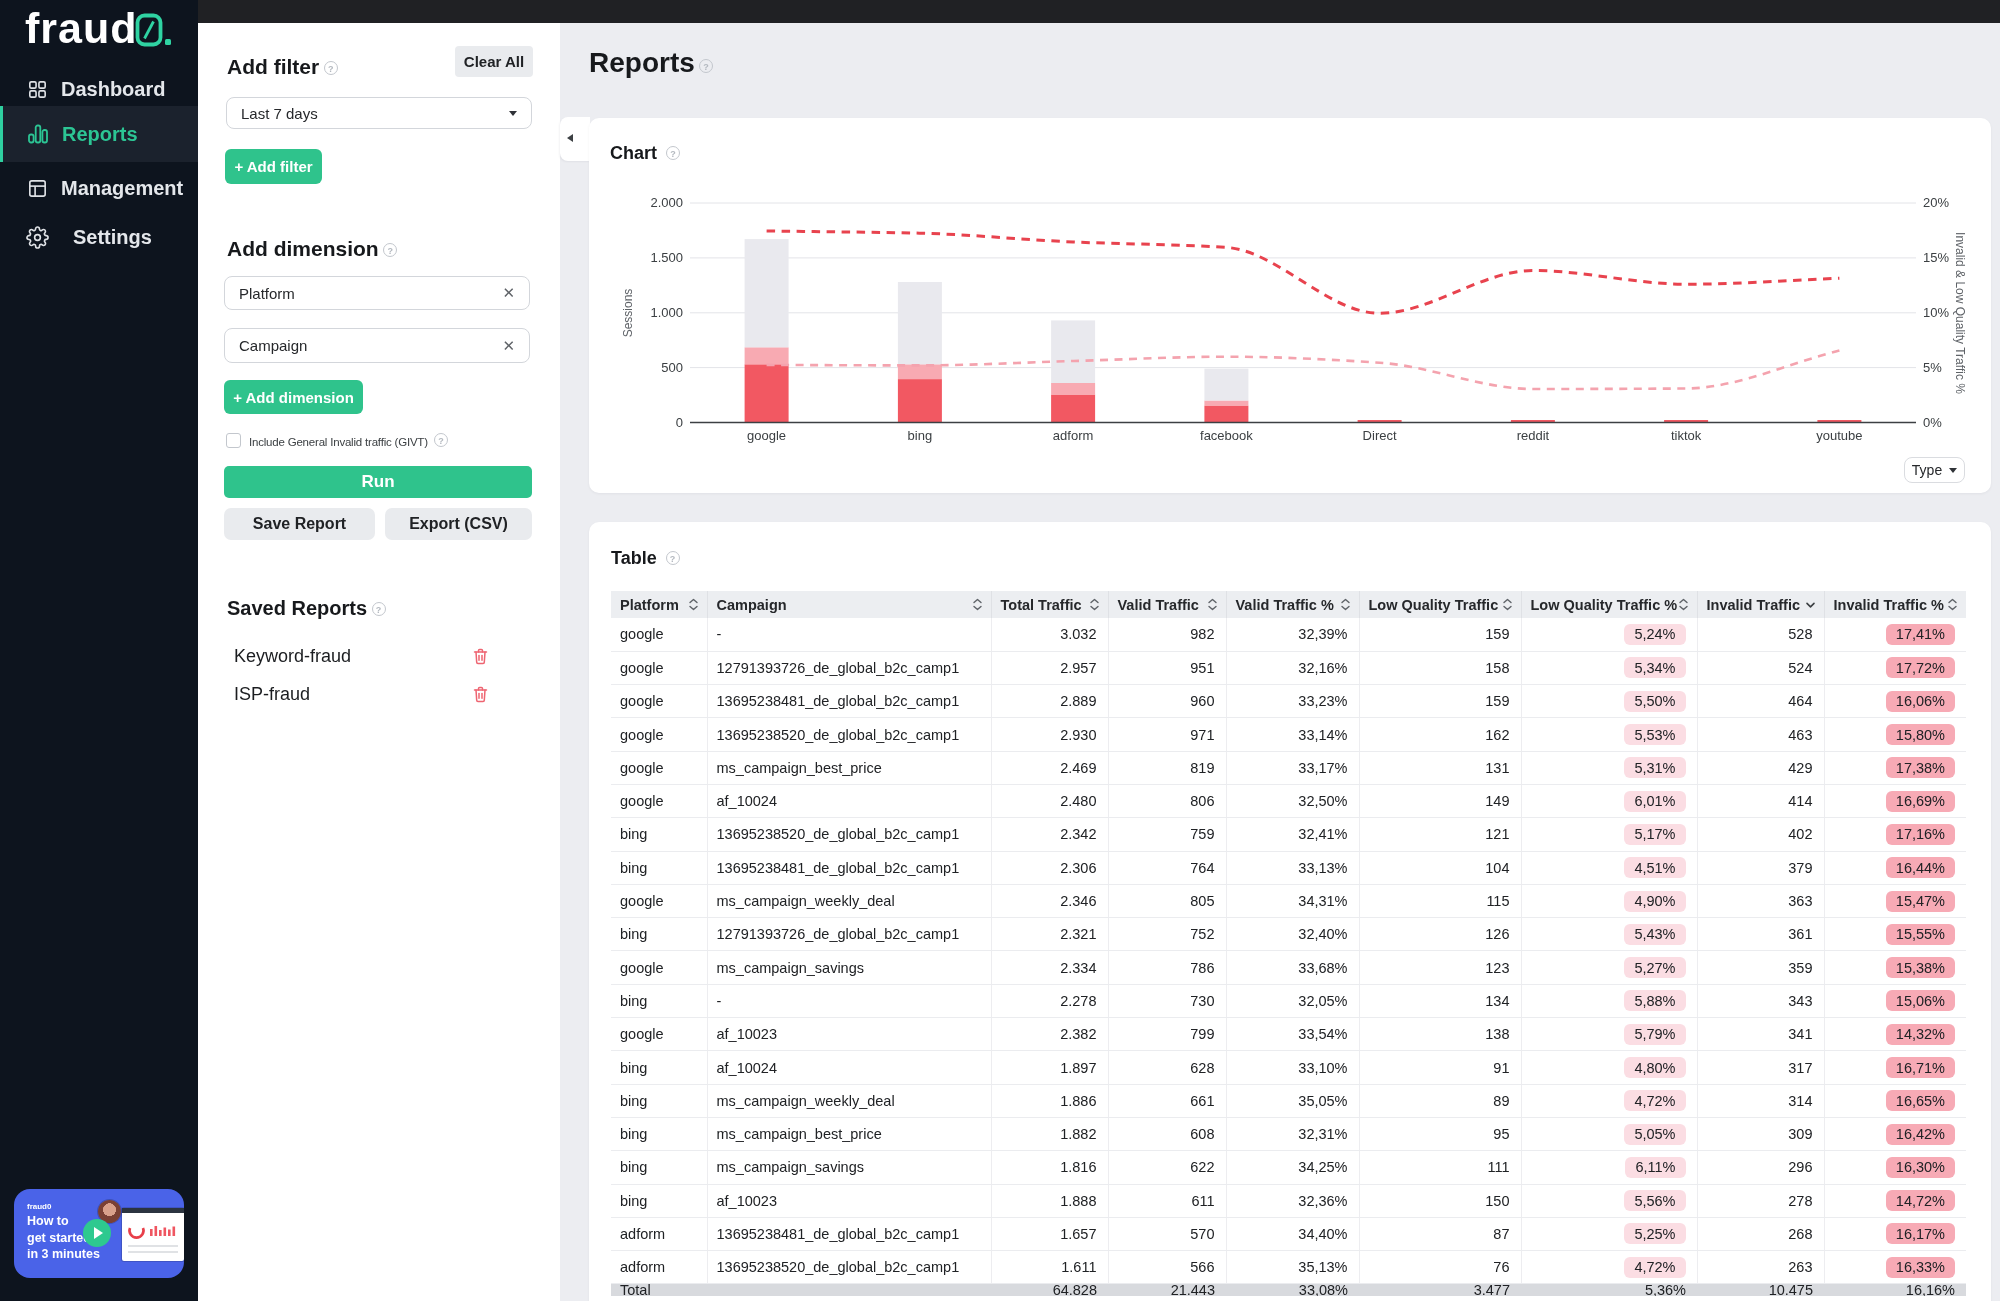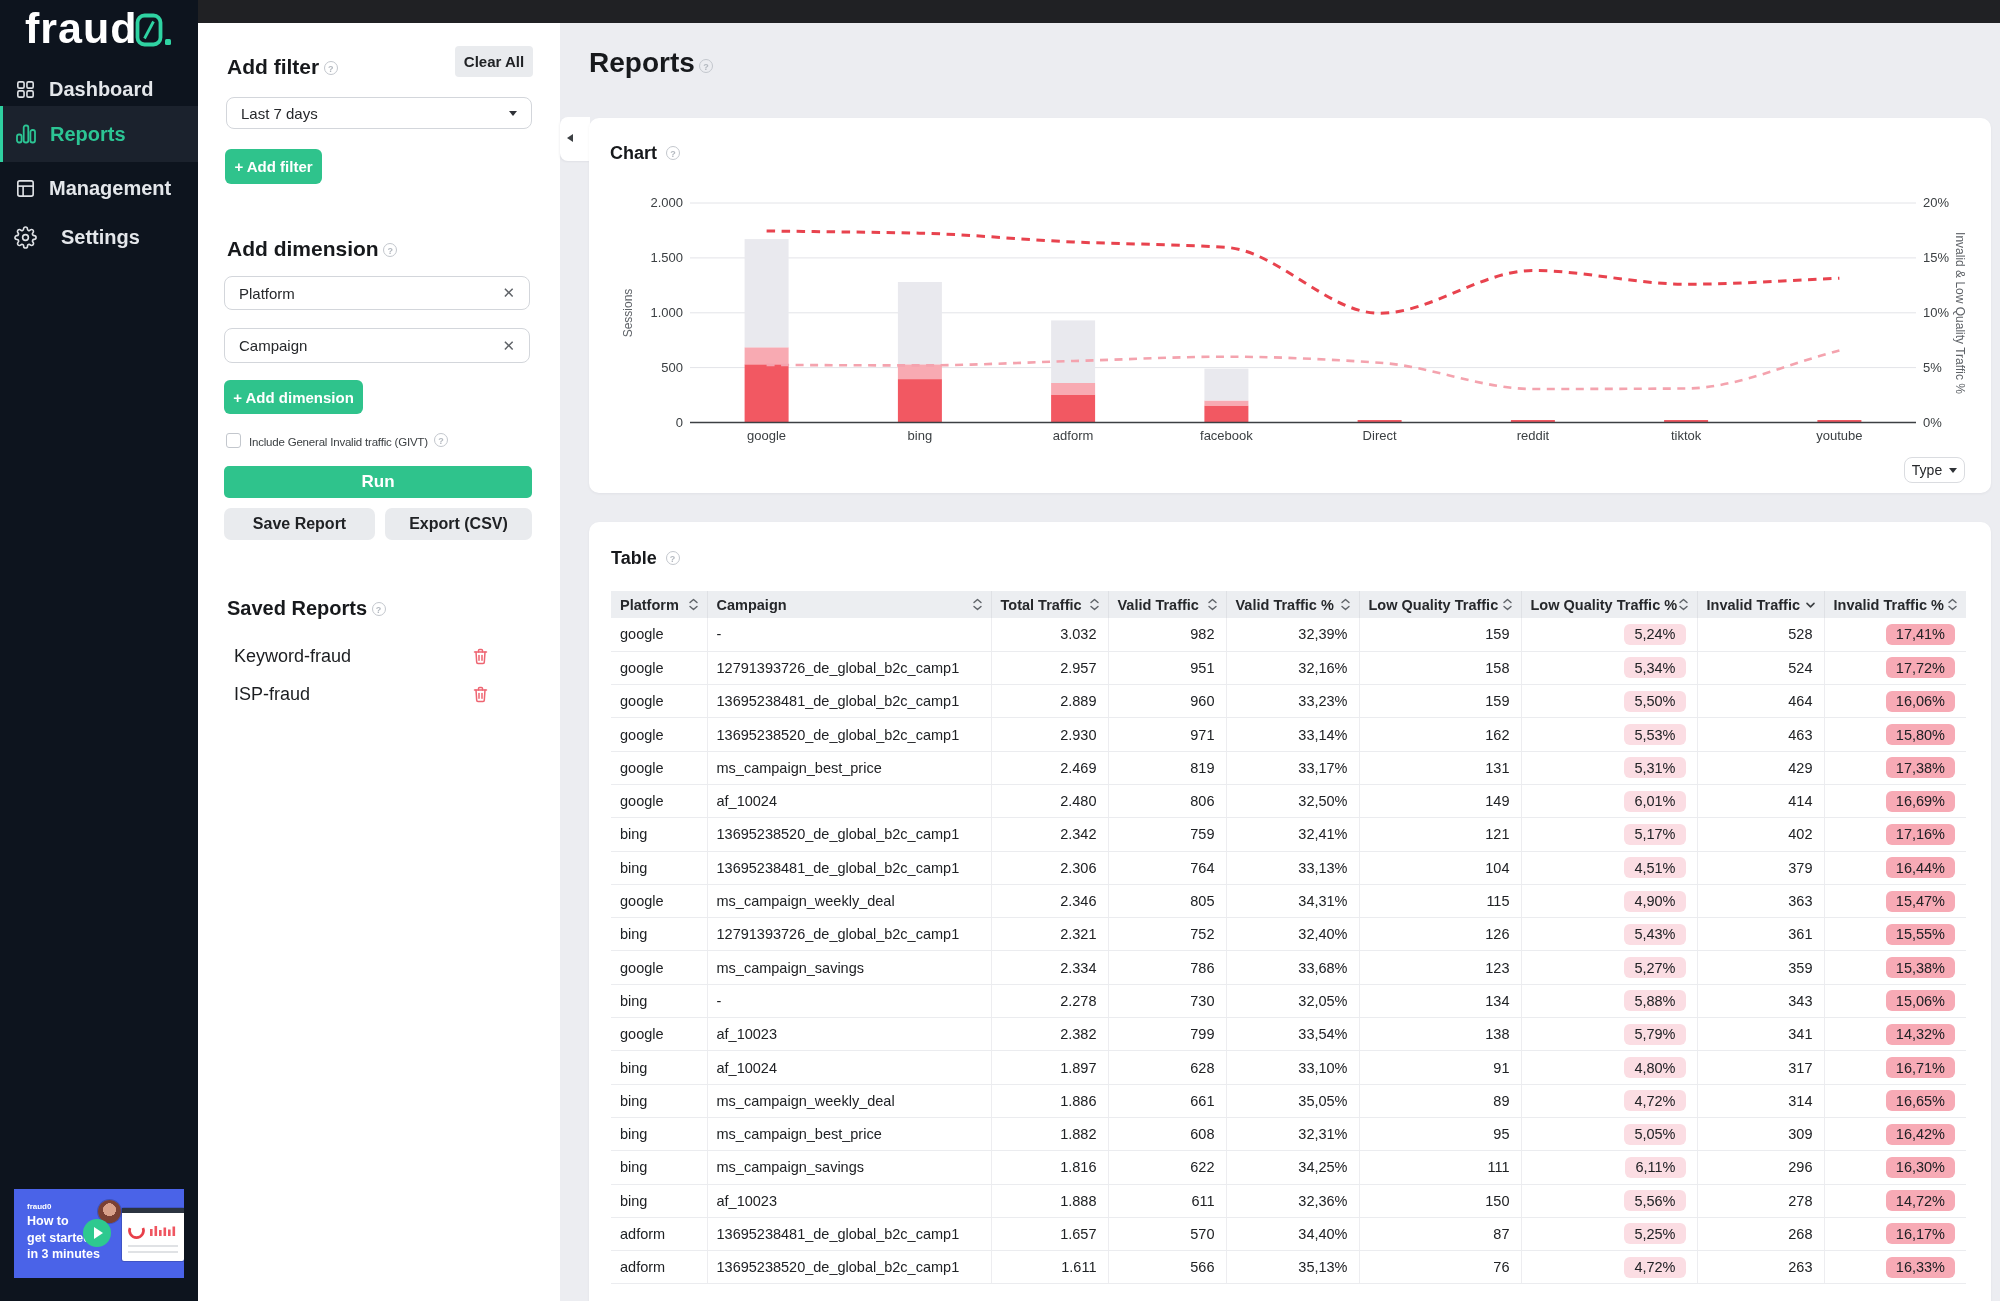--- a/index.html
+++ b/index.html
@@ -3,27 +3,27 @@
 <style>
 * { margin:0; padding:0; box-sizing:border-box; }
 html,body { width:2000px; height:1301px; font-family:"Liberation Sans",sans-serif; background:#ecedf1; overflow:hidden; }
 .abs { position:absolute; }
 
 #topbar { left:198px; top:0; width:1802px; height:23px; background:#202124; }
 
 #sidebar { left:0; top:0; width:198px; height:1301px; background:#0d141e; }
 #logo { left:25px; top:10px; width:160px; height:36px; }
 #logo .ft { font-size:43px; font-weight:700; color:#fff; letter-spacing:1px; line-height:36px; }
-.nav { left:0; width:198px; height:50px; display:flex; align-items:center; color:#e4e7eb; font-size:20px; font-weight:600; }
+.nav { left:0; width:198px; height:50px; display:flex; align-items:center; color:#e4e7eb; font-size:20px; font-weight:600;padding-left:12px; }
 .nav svg { margin-left:14px; }
 .nav span { margin-left:12px; }
 #nav-reports { background:#1b222d; border-left:3px solid #2fd0a0; color:#2cc594; }
 #nav-reports svg { margin-left:11px; }
 
-#vid { left:14px; top:1189px; width:170px; height:89px; border-radius:0; background:#4a63e8; overflow:hidden; }
+#vid { left:14px; top:1189px; width:170px; height:89px; border-radius:16px; background:#4a63e8; overflow:hidden; }
 #vid .brand { position:absolute; left:13px; top:13px; font-size:8px; font-weight:700; color:#fff; }
 #vid .t { position:absolute; left:13px; top:24px; font-size:12.5px; font-weight:700; color:#fff; line-height:16.5px; }
 #vid .shot { position:absolute; left:108px; top:19px; width:62px; height:53px; background:#fff; border-radius:2px; box-shadow:0 0 0 1px rgba(0,0,0,.15); }
 #vid .shot .tb { position:absolute; left:0; top:0; width:100%; height:5px; background:#2b3440; }
 #vid .avatar { position:absolute; left:84px; top:11px; width:23px; height:23px; border-radius:50%; background:radial-gradient(circle at 50% 42%, #d9a08b 0 36%, #7a4034 37% 100%); box-shadow:0 0 0 1px rgba(0,0,0,.2); }
 #vid .play { position:absolute; left:69px; top:30px; width:28px; height:28px; border-radius:50%; background:#2ec98f; }
 #vid .play:after { content:""; position:absolute; left:11px; top:8px; border-left:9px solid #fff; border-top:6px solid transparent; border-bottom:6px solid transparent; }
 
 #panel { left:198px; top:23px; width:362px; height:1278px; background:#fff; }
 .h1 { font-size:21px; font-weight:700; color:#17191c; }
@@ -538,13 +538,24 @@
         <td class="tl">13695238520_de_global_b2c_camp1</td>
         <td>1.611</td>
         <td>566</td>
         <td>35,13%</td>
         <td>76</td>
         <td class="pc"><span class="pill lq">4,72%</span></td>
         <td>263</td>
         <td class="pc"><span class="pill inv">16,33%</span></td>
       </tr>
 
+  <tr class="total">
+        <td class="tl">Total</td>
+        <td class="tl"></td>
+        <td>64.828</td>
+        <td>21.443</td>
+        <td>33,08%</td>
+        <td>3.477</td>
+        <td>5,36%</td>
+        <td>10.475</td>
+        <td>16,16%</td>
+      </tr>
   </tbody>
 </table>
 </body></html>

